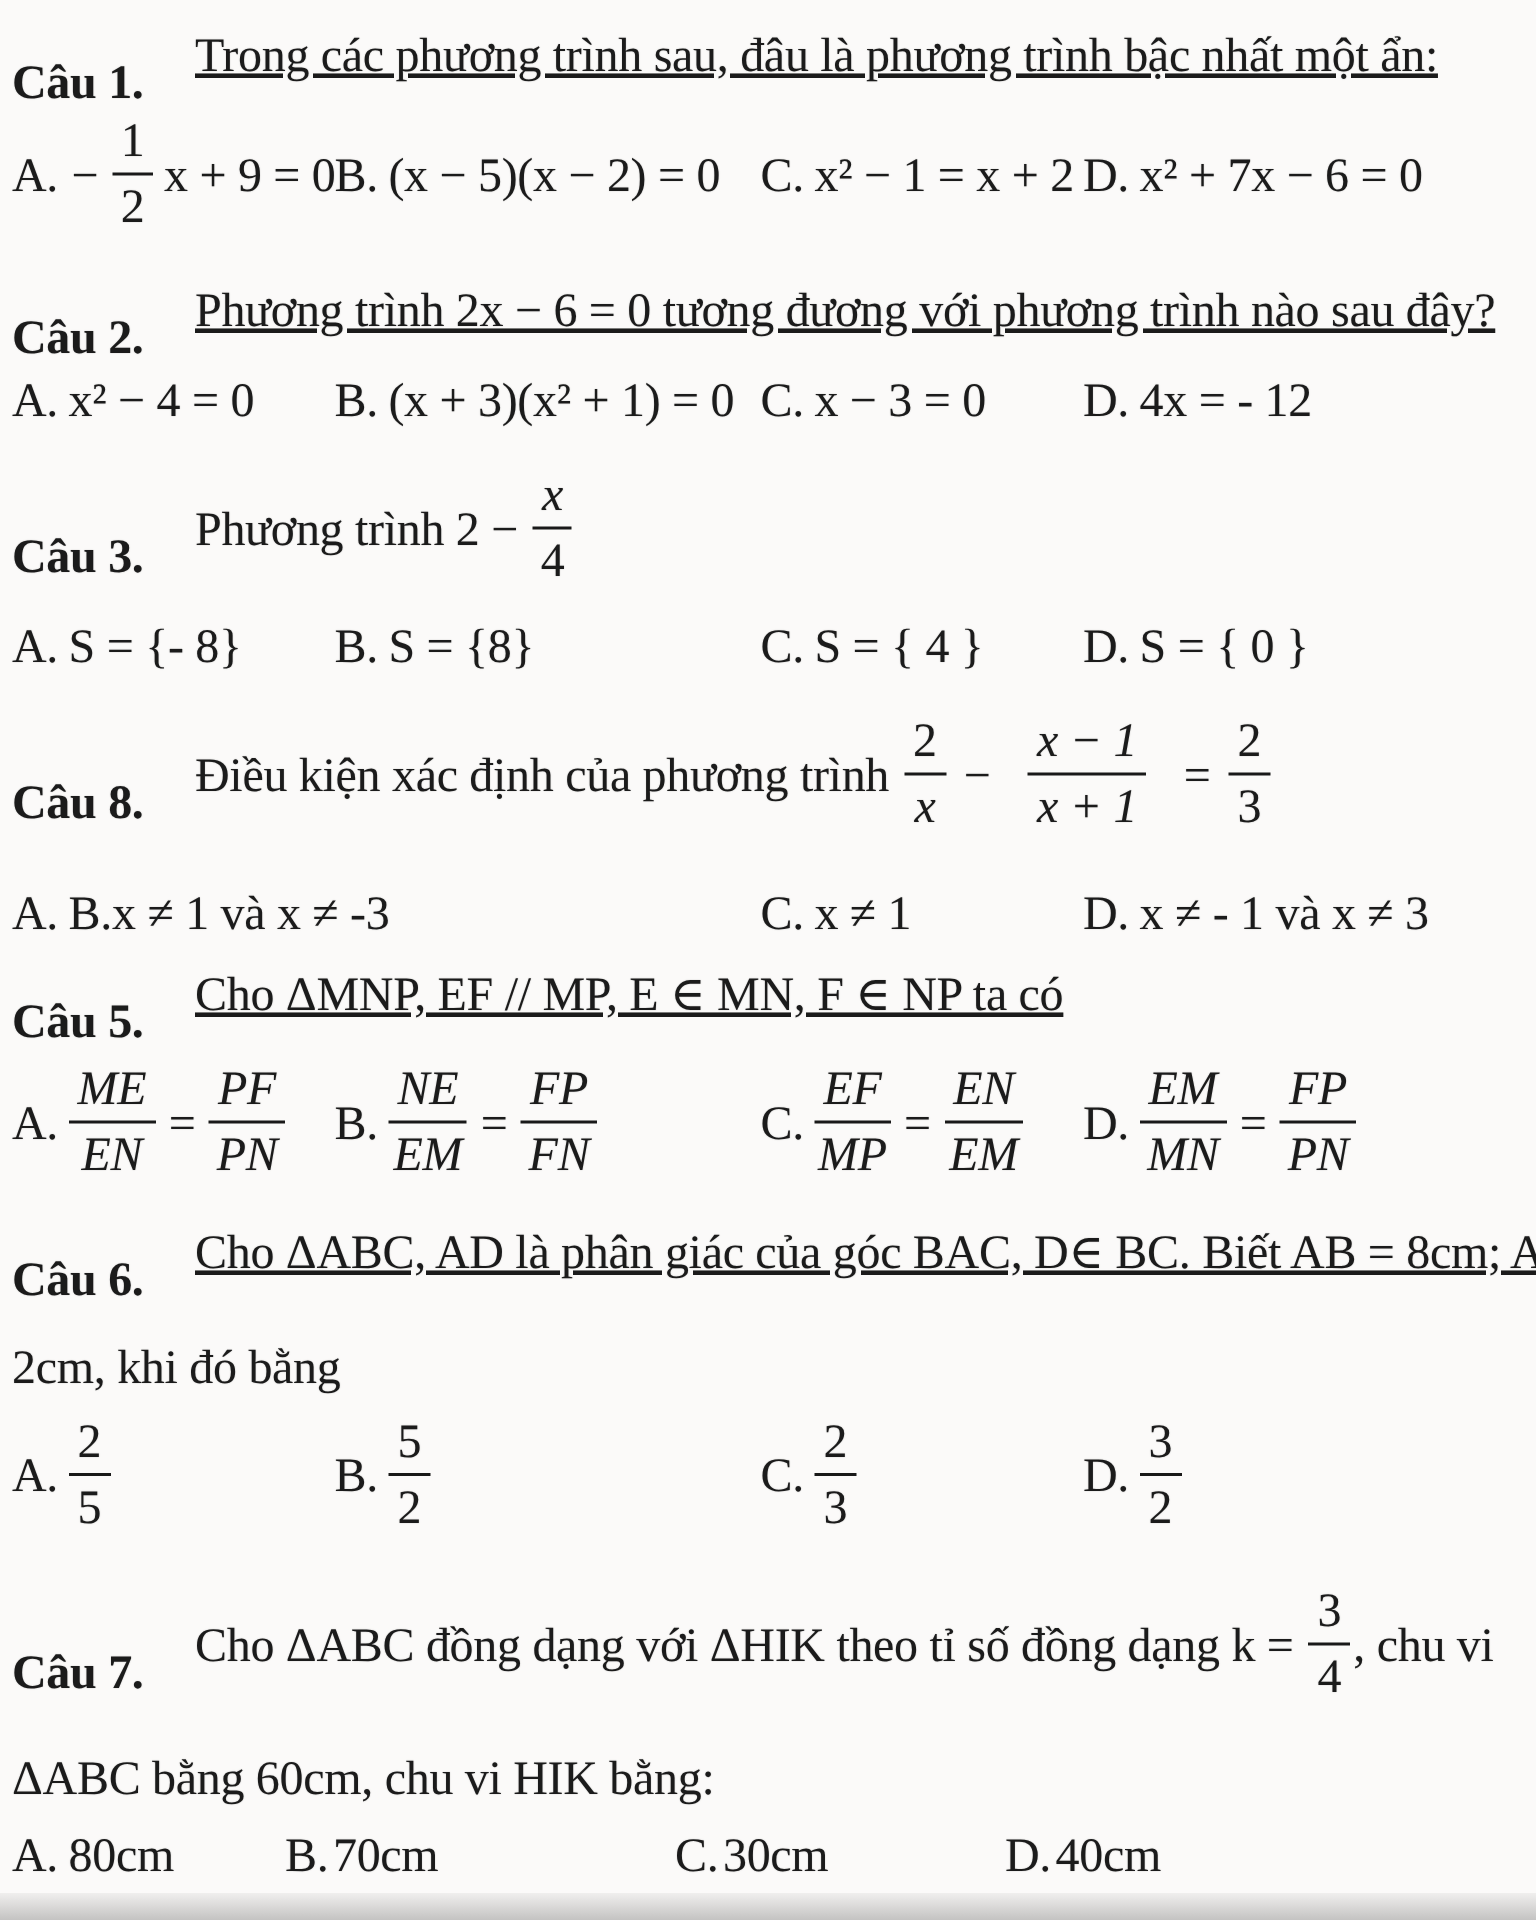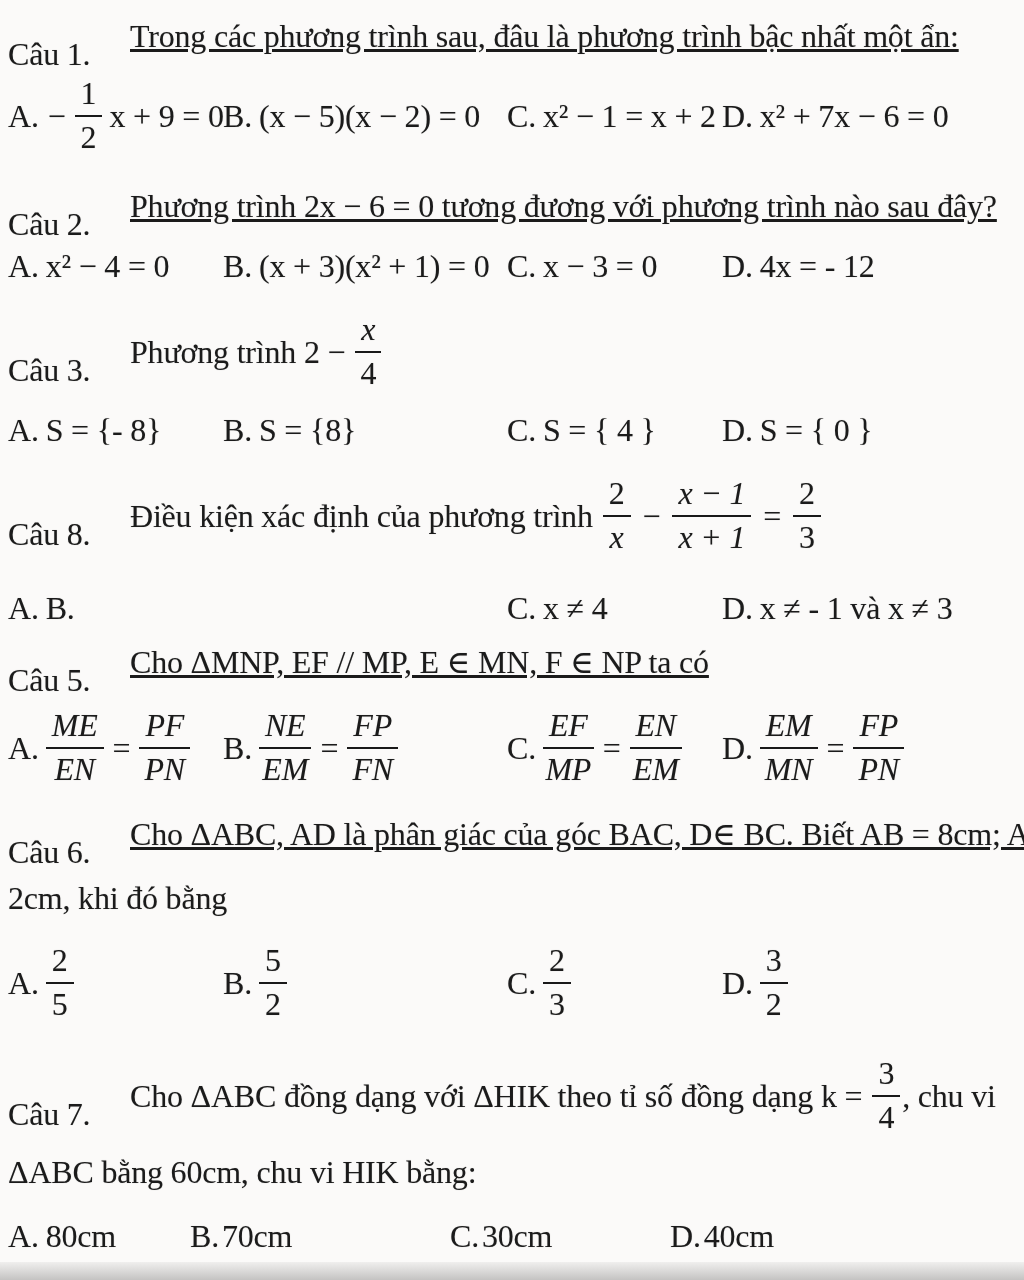--- a/index.html
+++ b/index.html
@@ -17,30 +17,31 @@
     text-shadow: 0 0 1px rgba(20,20,20,0.25);
   }
   .q-head {
     position: absolute; left: 8px; right: 0;
     display: flex; align-items: center;
     height: 44px;
     white-space: nowrap;
   }
   .q-head.tall { height: 96px; }
   .q-label {
-    font-weight: normal;
+    font-weight: bold;
     min-width: 122px;
     display: inline-block;
     margin-top: 36px;
   }
   .q-text { white-space: nowrap; text-decoration: underline; }
   .line2 {
     position: absolute; left: 8px; right: 0;
     height: 44px; display: flex; align-items: center;
     white-space: nowrap;
+    margin-top: 13px;
   }
   .row {
     position: absolute; left: 0; width: 1024px;
   }
   .opt {
     position: absolute; top: 0; height: 100%;
     display: flex; align-items: center;
     gap: 7px;
     white-space: nowrap;
   }
@@ -151,38 +152,39 @@
 </div>
 
 <div class="q-head tall" style="top:466px;height:100px">
   <span class="q-label">Câu 8.</span>
   <span>Điều kiện xác định của phương trình</span>
   <span class="frac" style="margin:0 10px">
     <span class="num">2</span>
     <span class="den it">x</span>
   </span>
   <span class="mop">−</span>
-  <span class="frac" style="margin:0 10px">
+  <span class="frac" style="margin:0 23px">
     <span class="num it">x − 1</span>
     <span class="den it">x + 1</span>
   </span>
   <span class="mop">=</span>
   <span class="frac" style="margin:0 10px">
     <span class="num">2</span>
     <span class="den">3</span>
   </span>
 </div>
 <div class="row" style="top:582px;height:52px">
   <div class="opt" style="left:8px">
     <span>A.</span>
     <span>B.</span>
-  </div>
-  <div class="opt" style="left:507px">
-    <span>C.</span>
-    <span>x ≠ 4</span>
+    <span style="margin-left:-7px">x ≠ 1 và x ≠ -3</span>
+  </div>
+  <div class="opt" style="left:507px">
+    <span>C.</span>
+    <span>x ≠ 1</span>
   </div>
   <div class="opt" style="left:722px">
     <span>D.</span>
     <span>x ≠ - 1 và x ≠ 3</span>
   </div>
 </div>
 
 <div class="q-head" style="top:640px">
   <span class="q-label">Câu 5.</span>
   <span class="q-text">Cho ΔMNP, EF // MP, E ∈ MN, F ∈ NP ta có</span>

